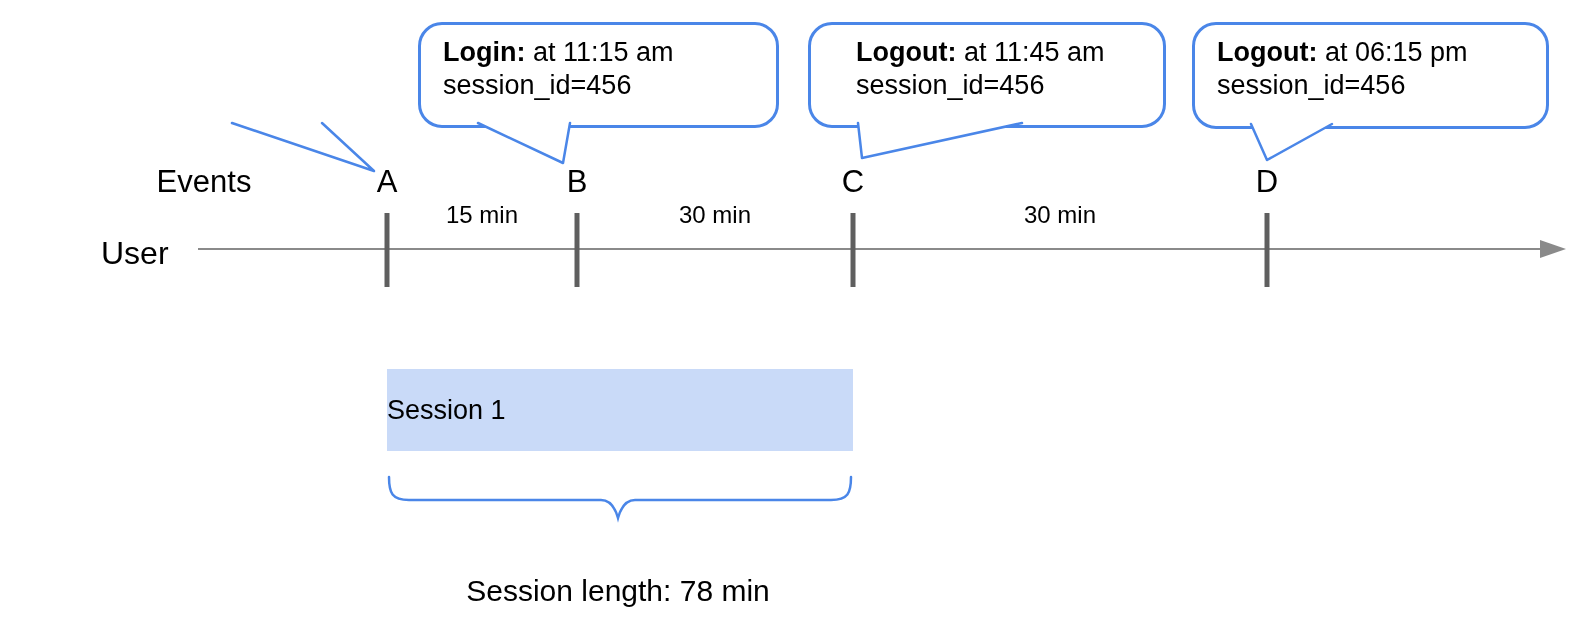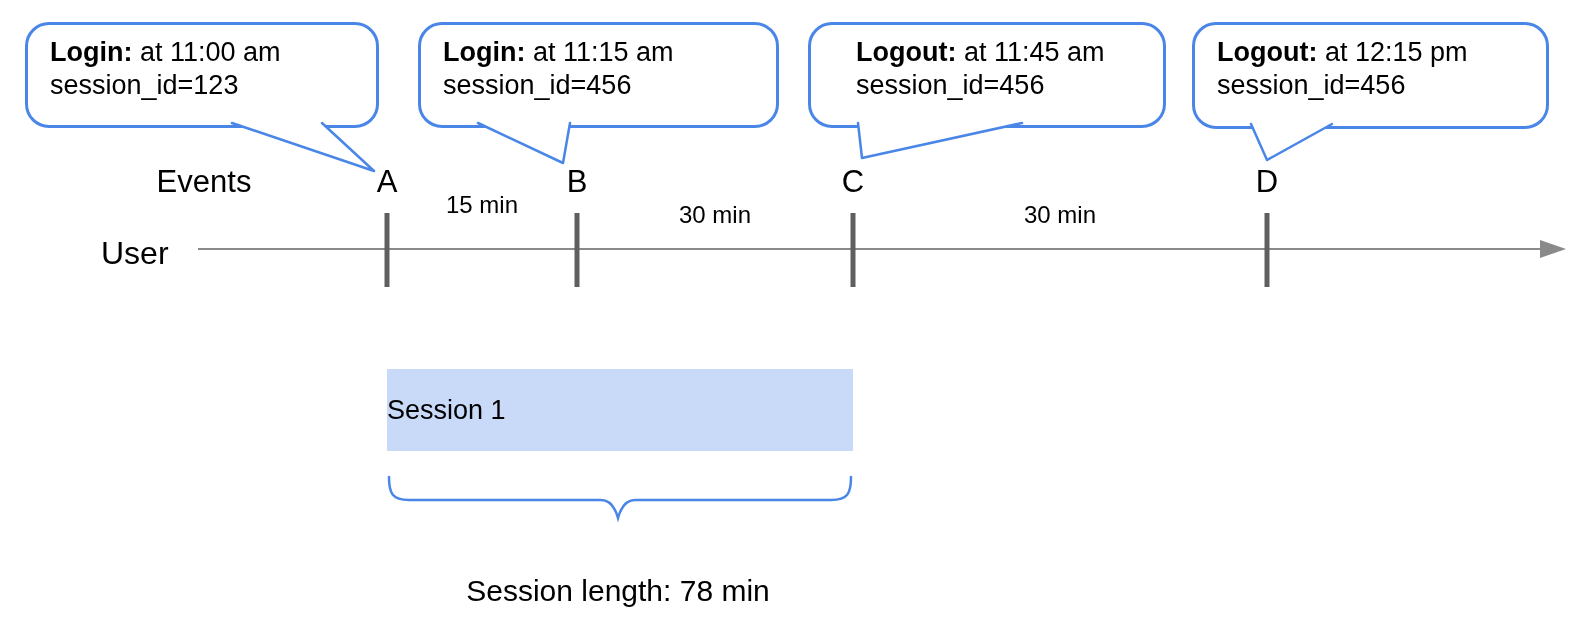--- a/index.html
+++ b/index.html
@@ -44,47 +44,43 @@
   .tickline{stroke:var(--tick-gray);stroke-width:5;}
   .axisline{stroke:var(--timeline-gray);stroke-width:2;}
   .arrowhead{fill:var(--timeline-gray);}
   .brace{fill:none;stroke:var(--accent);stroke-width:2.5;stroke-linecap:round;}
 </style>
 </head>
 <body>
 
 <div id="canvas">
 
-  <div class="bubble" style="left:25px;top:22px;width:354px;height:106px;">
-    <div><b>Login:</b><span> at 11:00 am</span></div>
-    <div>session_id=123</div>
-  </div>
 
   <div class="bubble" style="left:418px;top:22px;width:361px;height:106px;">
     <div><b>Login:</b><span> at 11:15 am</span></div>
     <div>session_id=456</div>
   </div>
 
   <div class="bubble" style="left:808px;top:22px;width:358px;height:106px;padding-left:45px;">
     <div><b>Logout:</b><span> at 11:45 am</span></div>
     <div>session_id=456</div>
   </div>
 
   <div class="bubble" style="left:1192px;top:22px;width:357px;height:107px;">
-    <div><b>Logout:</b><span> at 12:15 pm</span></div>
+    <div><b>Logout:</b><span> at 06:15 pm</span></div>
     <div>session_id=456</div>
   </div>
 
   <div class="marker" style="left:204px;top:167px;">Events</div>
   <div class="marker" style="left:387px;top:167px;">A</div>
   <div class="marker" style="left:577px;top:167px;">B</div>
   <div class="marker" style="left:853px;top:167px;">C</div>
   <div class="marker" style="left:1267px;top:167px;">D</div>
 
-  <div class="interval" style="left:482px;top:192px;">15 min</div>
+  <div class="interval" style="left:482px;top:202px;">15 min</div>
   <div class="interval" style="left:715px;top:202px;">30 min</div>
   <div class="interval" style="left:1060px;top:202px;">30 min</div>
 
   <div id="user-label">User</div>
 
   <div id="session-box">
     <span>Session 1</span>
   </div>
 
   <div id="session-length">Session length: 78 min</div>

